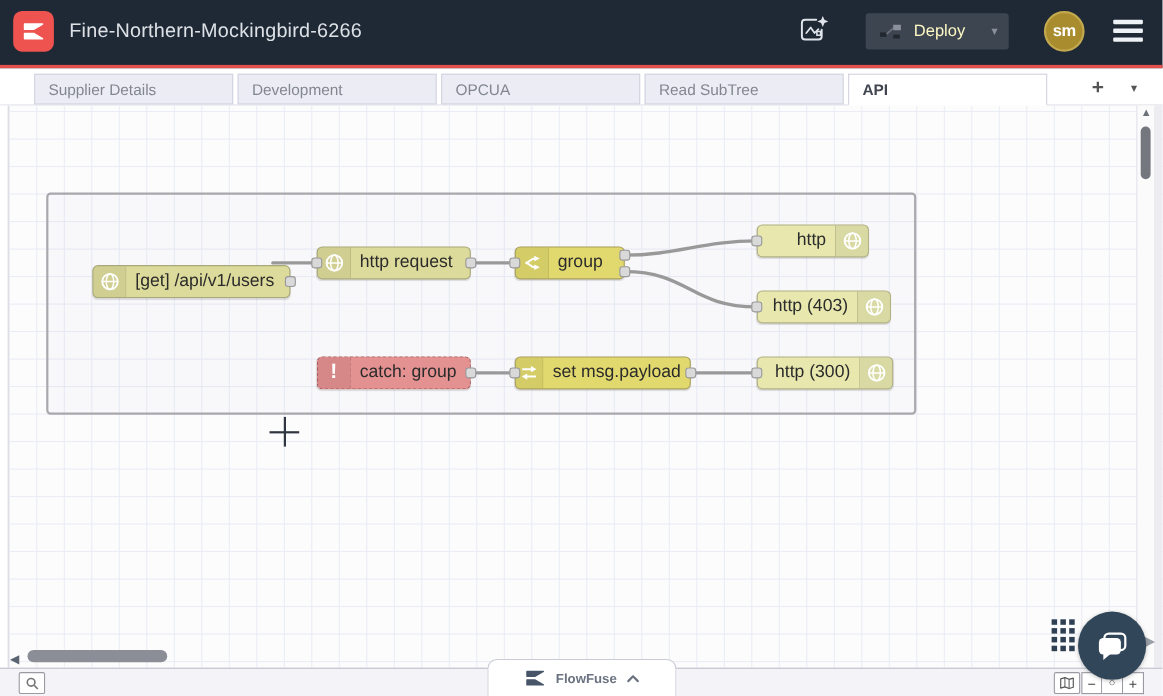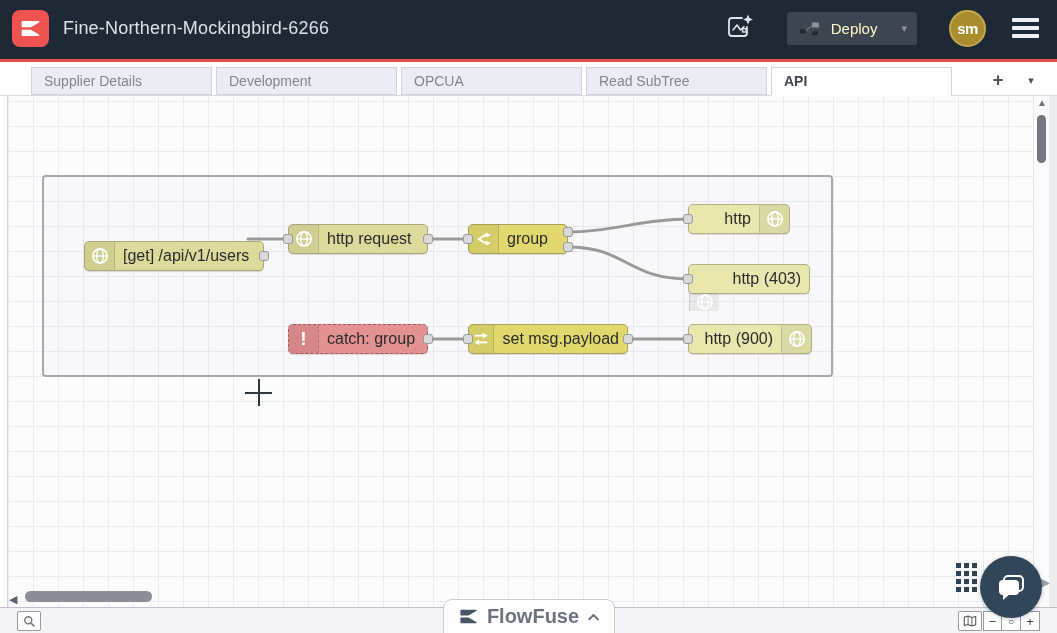--- a/index.html
+++ b/index.html
@@ -72,21 +72,21 @@
   .search-box { left:17px; top:3px; width:24px; height:20px; }
   .nav-box { left:958px; top:3px; width:24px; height:20px; }
   .zoom-group { position:absolute; left:983px; top:3px; display:flex; }
   .zoom-cell { width:19px; height:20px; background:#fff; border:1px solid #9a9aa2; border-left:none; color:#444;
                font-size:13px; display:flex; align-items:center; justify-content:center; cursor:pointer; }
   .zoom-cell:first-child { border-left:1px solid #9a9aa2; }
   .zoom-cell.reset { font-size:10px; }
 
   .brand-pill { position:absolute; left:443px; top:599px; width:172px; height:34px; background:#fff; border:1px solid #c9ccd4; border-bottom:none;
                 border-radius:9px 9px 0 0; display:flex; align-items:center; justify-content:center; gap:8px; z-index:6; cursor:pointer; }
-  .brand-label { color:#6b7280; font-size:20px; font-weight:bold; }
+  .brand-label { color:#6b7280; font-size:12px; font-weight:bold; }
 
   .dots-grid { position:absolute; left:956px; top:563px; display:grid; grid-template-columns:repeat(3,5px); grid-auto-rows:5px; gap:3px; z-index:5; }
   .dots-grid i { background:#2e4052; display:block; }
   .chat-bubble { position:absolute; left:980px; top:556px; width:62px; height:62px; border-radius:50%; background:#32465a;
                  display:flex; align-items:center; justify-content:center; z-index:7; cursor:pointer; box-shadow:0 1px 4px rgba(0,0,0,0.25); }
 </style>
 </head>
 <body>
 
 <div id="app">
@@ -198,21 +198,21 @@
       <div class="icon-cell right">
         <svg width="18" height="18" viewBox="0 0 16 16">
             <circle cx="8" cy="8" r="6.3" fill="none" stroke="#fff" stroke-width="1.5"></circle>
             <ellipse cx="8" cy="8" rx="3" ry="6.3" fill="none" stroke="#fff" stroke-width="1.2"></ellipse>
             <path d="M1.8 8 H14.2" stroke="#fff" stroke-width="1.2"></path>
           </svg>
       </div>
       <div class="port in"></div>
     </div>
 
-    <div class="node align-right" style="left:688px;top:168px;width:122px;background:#e7e7ae;border-color:#b1b184;flex-direction:column;">
+    <div class="node align-right" style="left:688px;top:168px;width:122px;background:#e7e7ae;border-color:#b1b184;">
       <div class="nlabel">http (403)</div>
       <div class="icon-cell right">
         <svg width="18" height="18" viewBox="0 0 16 16">
             <circle cx="8" cy="8" r="6.3" fill="none" stroke="#fff" stroke-width="1.5"></circle>
             <ellipse cx="8" cy="8" rx="3" ry="6.3" fill="none" stroke="#fff" stroke-width="1.2"></ellipse>
             <path d="M1.8 8 H14.2" stroke="#fff" stroke-width="1.2"></path>
           </svg>
       </div>
       <div class="port in"></div>
     </div>
@@ -233,21 +233,21 @@
           <path d="M13.5 11 H6" stroke="#fff" stroke-width="1.6" fill="none"></path>
           <polygon points="6.5,8.5 2,11 6.5,13.5" fill="#fff"></polygon>
         </svg>
       </div>
       <div class="nlabel">set msg.payload</div>
       <div class="port in"></div>
       <div class="port out"></div>
     </div>
 
     <div class="node align-right" style="left:688px;top:228px;width:124px;background:#e7e7ae;border-color:#b1b184;">
-      <div class="nlabel">http (900)</div>
+      <div class="nlabel">http (300)</div>
       <div class="icon-cell right">
         <svg width="18" height="18" viewBox="0 0 16 16">
             <circle cx="8" cy="8" r="6.3" fill="none" stroke="#fff" stroke-width="1.5"></circle>
             <ellipse cx="8" cy="8" rx="3" ry="6.3" fill="none" stroke="#fff" stroke-width="1.2"></ellipse>
             <path d="M1.8 8 H14.2" stroke="#fff" stroke-width="1.2"></path>
           </svg>
       </div>
       <div class="port in"></div>
     </div>
 

